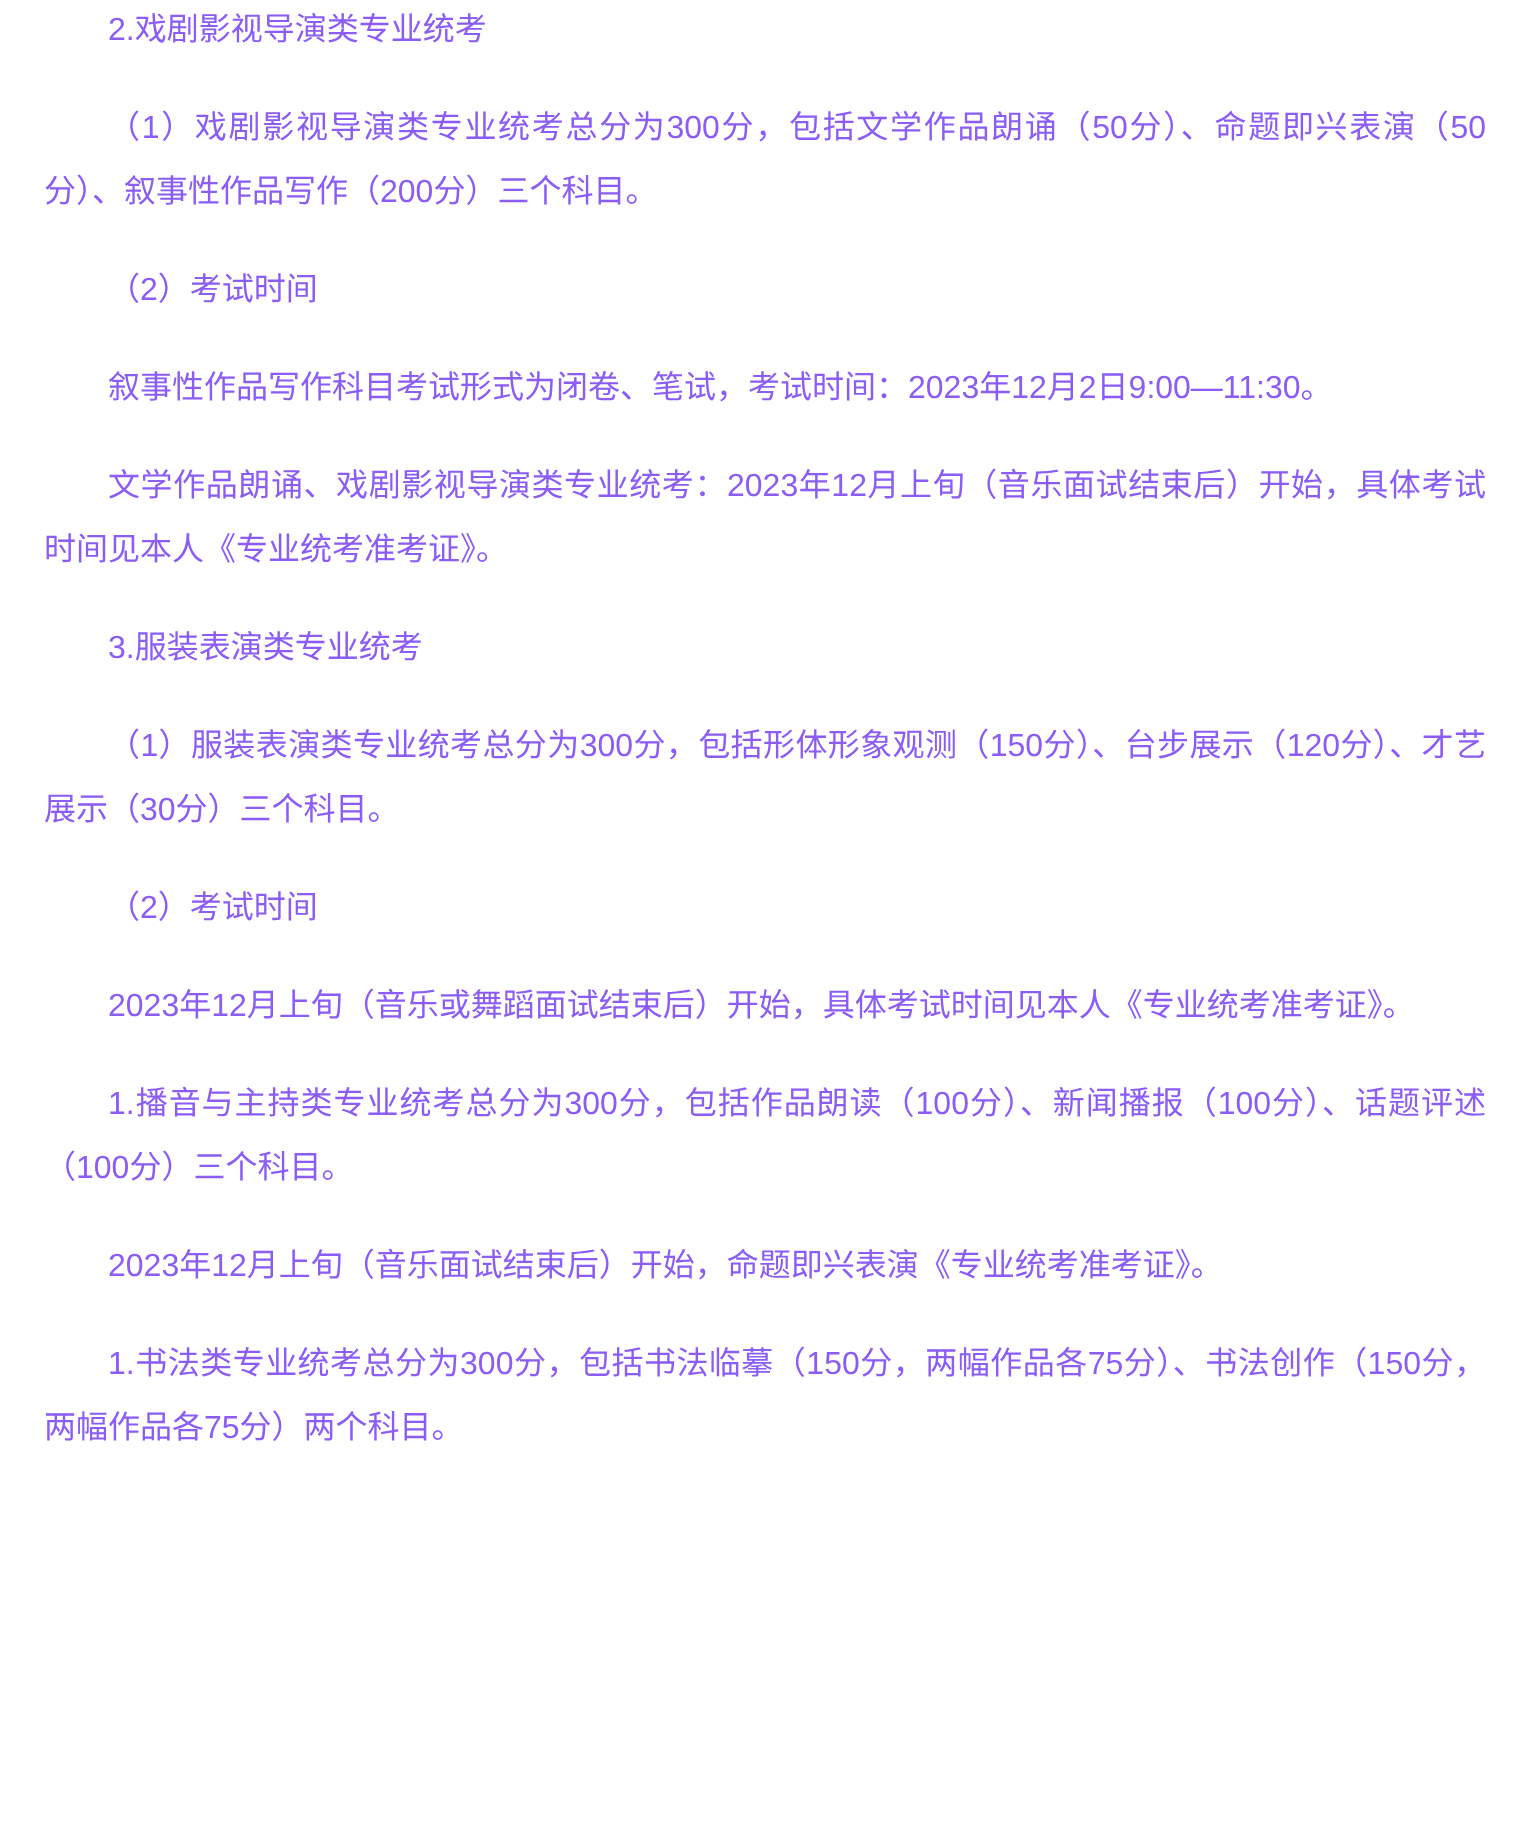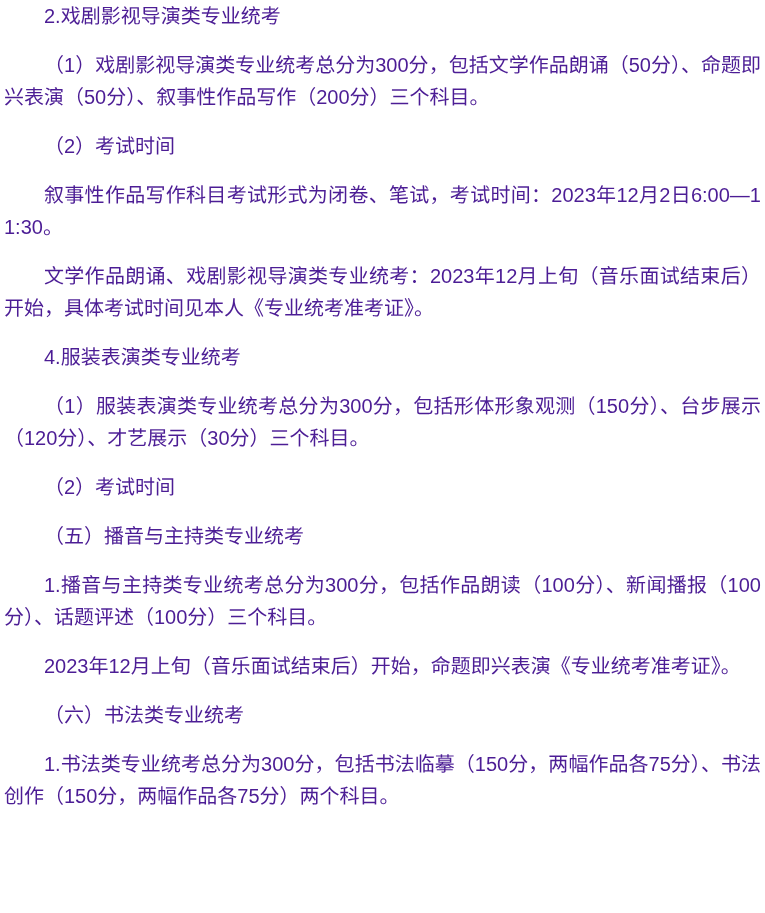--- a/index.html
+++ b/index.html
@@ -7,46 +7,45 @@
     padding: 0;
     background: #ffffff;
   }
   body {
     width: 765px;
     height: 913px;
     overflow: hidden;
     font-family: "Liberation Sans", "DejaVu Sans", sans-serif;
   }
   .article {
-    padding: 0 4px;
-    color: #4c1d95;
-    font-size: 20px;
+    padding: 0 22px;
+    color: #8b5cf6;
+    font-size: 16px;
     line-height: 32px;
   }
   .article p {
     margin: 17px 0;
     text-indent: 2em;
     text-align: justify;
     text-justify: inter-ideograph;
     word-break: break-all;
   }
   .article p:first-child {
     margin-top: 0;
   }
 </style>
 </head>
 <body>
 
 <div class="article">
   <p>2.戏剧影视导演类专业统考</p>
   <p>（1）戏剧影视导演类专业统考总分为300分，包括文学作品朗诵（50分）、命题即兴表演（50分）、叙事性作品写作（200分）三个科目。</p>
   <p>（2）考试时间</p>
-  <p>叙事性作品写作科目考试形式为闭卷、笔试，考试时间：2023年12月2日6:00—11:30。</p>
+  <p>叙事性作品写作科目考试形式为闭卷、笔试，考试时间：2023年12月2日9:00—11:30。</p>
   <p>文学作品朗诵、戏剧影视导演类专业统考：2023年12月上旬（音乐面试结束后）开始，具体考试时间见本人《专业统考准考证》。</p>
-  <p>4.服装表演类专业统考</p>
+  <p>3.服装表演类专业统考</p>
   <p>（1）服装表演类专业统考总分为300分，包括形体形象观测（150分）、台步展示（120分）、才艺展示（30分）三个科目。</p>
   <p>（2）考试时间</p>
-  <p>（五）播音与主持类专业统考</p>
+  <p>2023年12月上旬（音乐或舞蹈面试结束后）开始，具体考试时间见本人《专业统考准考证》。</p>
   <p>1.播音与主持类专业统考总分为300分，包括作品朗读（100分）、新闻播报（100分）、话题评述（100分）三个科目。</p>
   <p>2023年12月上旬（音乐面试结束后）开始，命题即兴表演《专业统考准考证》。</p>
-  <p>（六）书法类专业统考</p>
   <p>1.书法类专业统考总分为300分，包括书法临摹（150分，两幅作品各75分）、书法创作（150分，两幅作品各75分）两个科目。</p>
 </div>
 
 </body></html>

